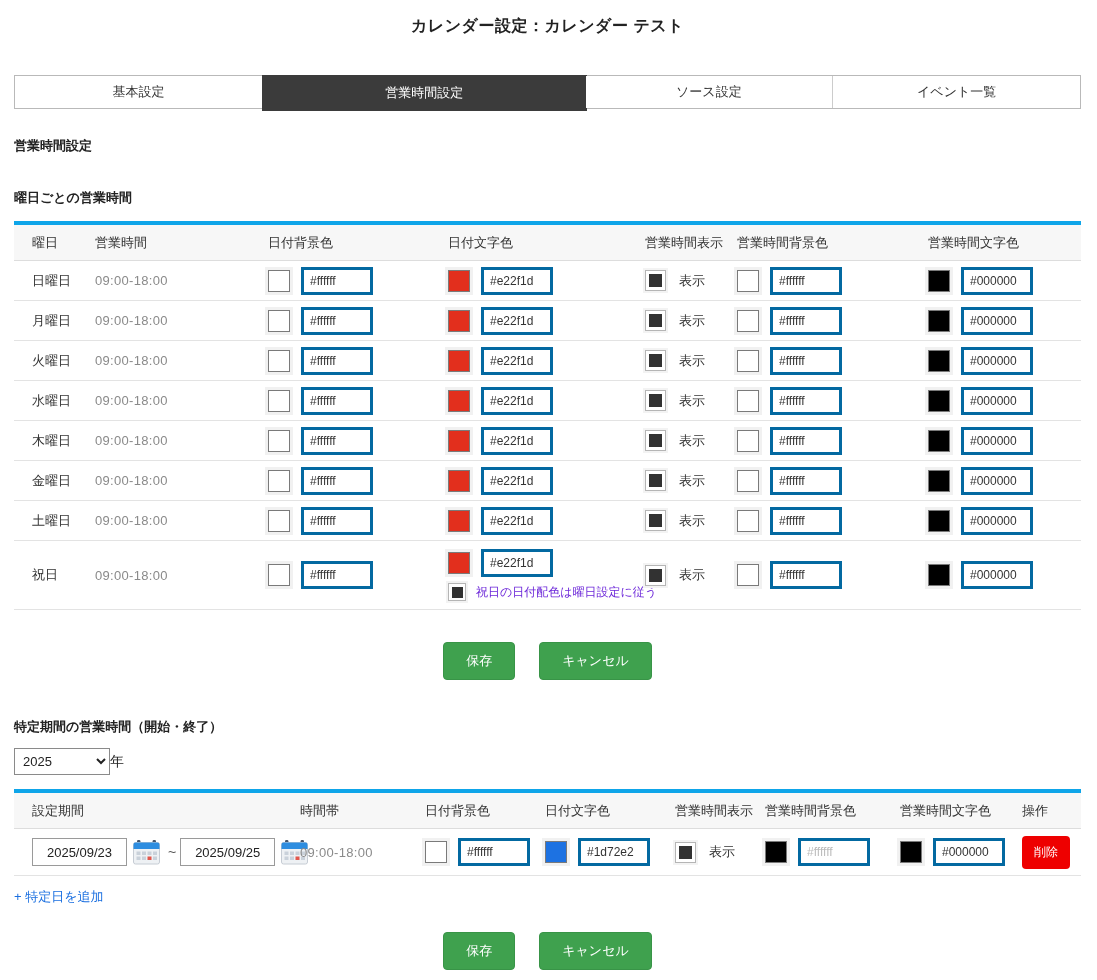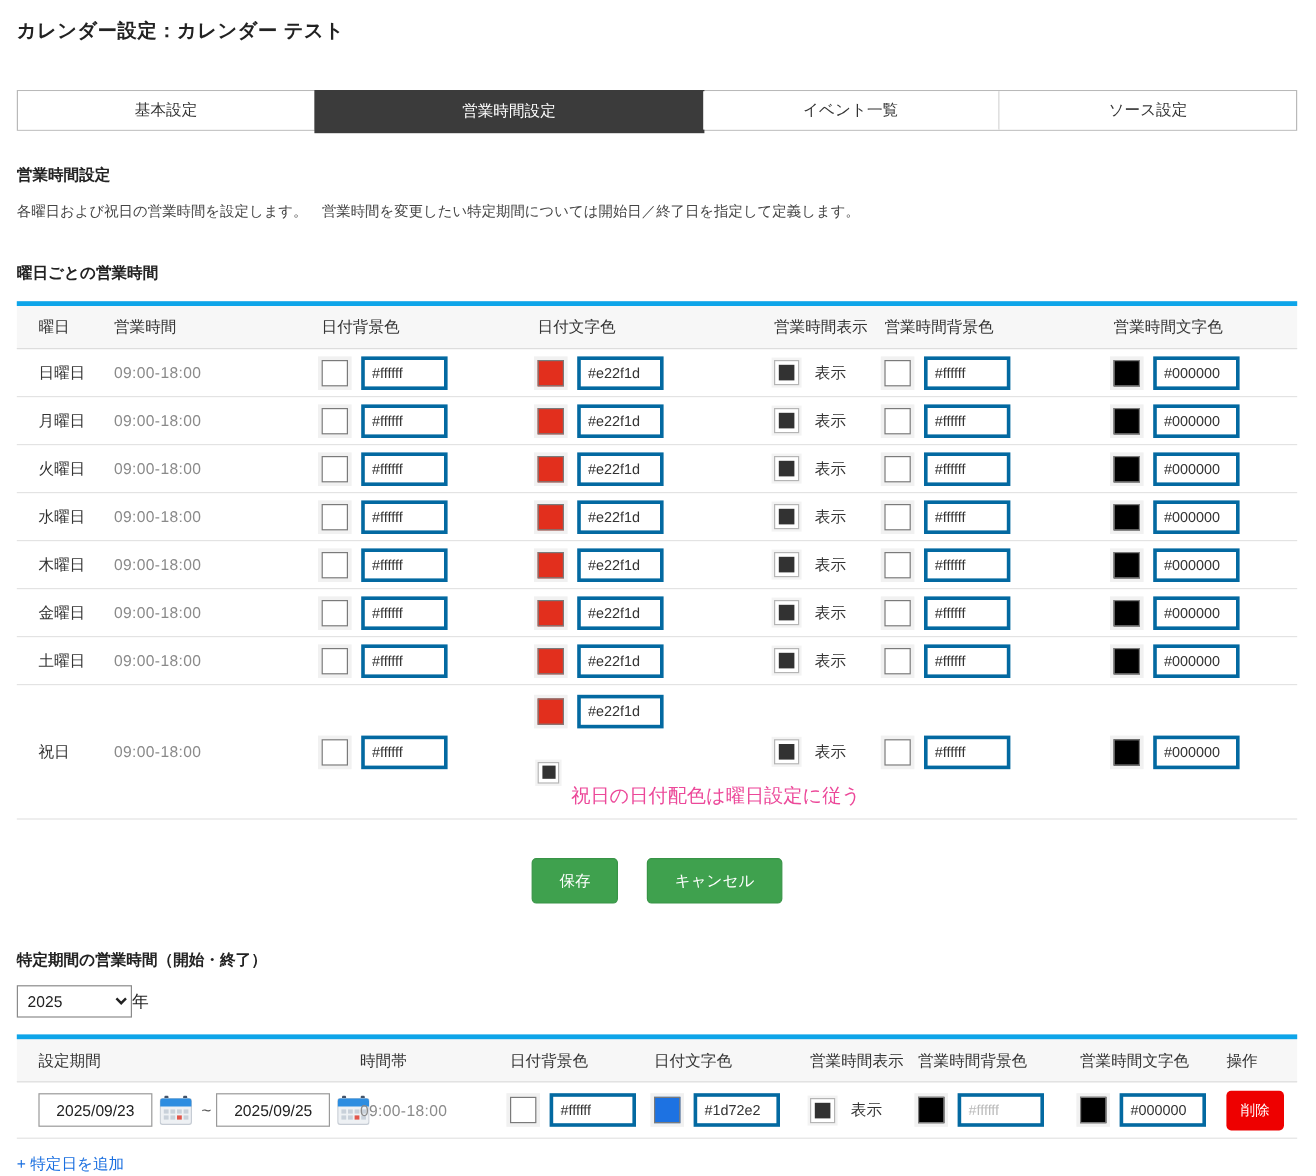--- a/index.html
+++ b/index.html
@@ -5,21 +5,21 @@
   * { box-sizing: border-box; margin: 0; padding: 0; }
   html,body { background:#fff; }
   body {
     width: 1097px; height: 980px;
     font-family: "Liberation Sans", "DejaVu Sans", sans-serif;
     color:#333; overflow:hidden;
   }
   .page { padding: 12px 16px 0 14px; position:relative; }
 
   
-  .topbar { display:flex; justify-content:flex-start; align-items:flex-start; }
+  .topbar { display:flex; justify-content:center; align-items:flex-start; }
   .page-title { font-size:16px; font-weight:bold; color:#222; letter-spacing:.5px; padding-top:4px; }
   .top-actions { display:flex; gap:8px; }
   .pill-btn {
     display:flex; align-items:center; gap:7px; height:27px; padding:0 16px;
     background:#fff; border:1px solid #ccc; border-radius:15px;
     font-size:12px; color:#333; cursor:pointer;
   }
   .pill-btn svg { display:block; }
 
   
@@ -84,21 +84,21 @@
     border:1px solid #b5b5b5; box-shadow:0 0 0 2px #f3f3f3;
     display:flex; align-items:center; justify-content:center; cursor:pointer;
   }
   .cb::after { content:""; width:13px; height:13px; background:#323232; }
   .cb-label { font-size:13px; color:#333; margin-left:13px; }
 
   
   .tr.holiday { min-height:62px; align-items:center; }
   .stack { display:flex; flex-direction:column; justify-content:center; gap:6px; padding:8px 0; }
   .stack .line { display:flex; align-items:center; }
-  .note-label { font-size:16px; color:#ec4899; margin-left:10px; white-space:nowrap;margin-top:40px; }
+  .note-label { font-size:12px; color:#6d28d9; margin-left:10px; white-space:nowrap; }
   .cb.small { width:18px; height:18px; box-shadow:0 0 0 2px #f3f3f3; }
   .cb.small::after { width:11px; height:11px; }
 
   
   .actions { display:flex; justify-content:center; gap:24px; margin-top:32px; }
   .btn-green {
     background:#3fa14e; color:#fff; border:1px solid #389447; border-radius:4px;
     font-size:13px; padding:9px 22px; cursor:pointer;
     font-family:"Liberation Sans","DejaVu Sans",sans-serif;
   }
@@ -135,27 +135,26 @@
 
   
   <div class="topbar">
     <div class="page-title">カレンダー設定：カレンダー テスト</div>
   </div>
 
   
   <div class="tabs">
     <div class="tab">基本設定</div>
     <div class="tab active">営業時間設定</div>
+    <div class="tab">ソース設定</div>
     <div class="tab">イベント一覧</div>
-    <div class="tab">ソース設定</div>
   </div>
 
   
   <div class="sec-title mt28">営業時間設定</div>
-  <div class="sec-desc">各曜日および祝日の営業時間を設定します。　営業時間を変更したい特定期間については開始日／終了日を指定して定義します。</div>
 
   
   <div class="sec-title mt30">曜日ごとの営業時間</div>
 
   <div class="tbl t1">
     <div class="tr head">
       <div class="td c1">曜日</div>
       <div class="td c2">営業時間</div>
       <div class="td c3">日付背景色</div>
       <div class="td c4">日付文字色</div>

